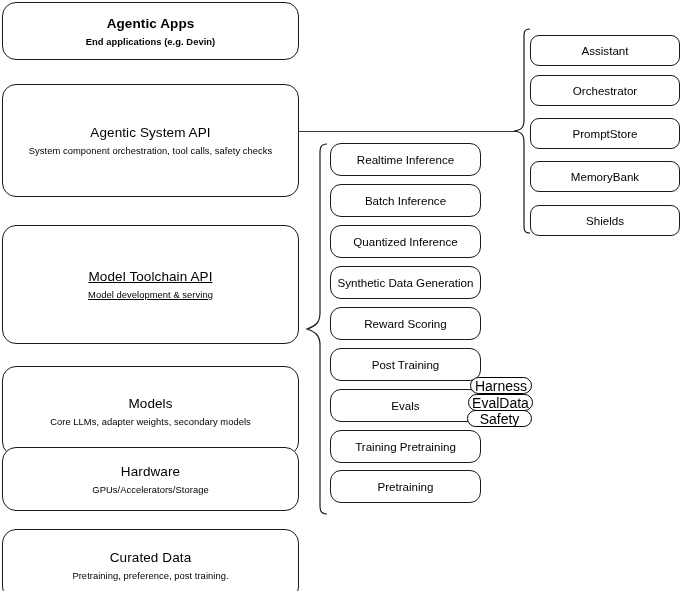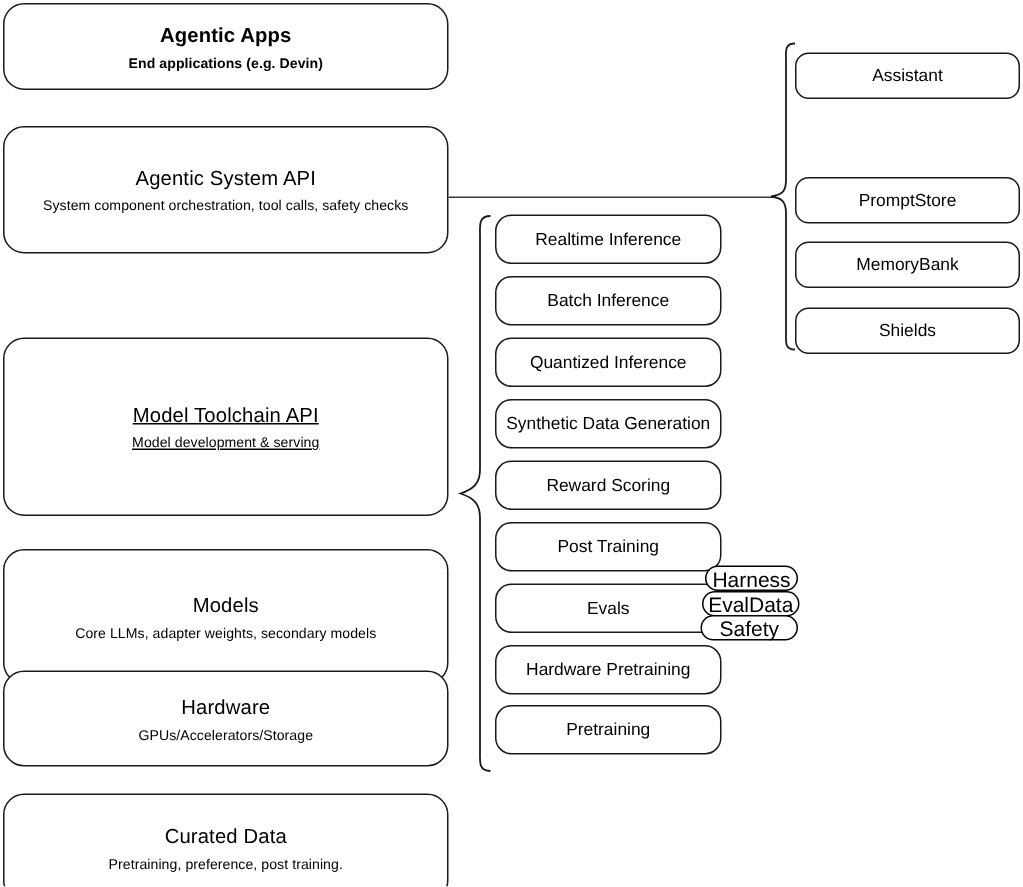--- a/index.html
+++ b/index.html
@@ -98,21 +98,21 @@
 </head>
 <body>
 
 <div id="canvas">
 
   <div class="box layer" style="top:2px; height:58px;font-weight:bold;">
     <div class="title">Agentic Apps</div>
     <div class="subtitle">End applications (e.g. Devin)</div>
   </div>
 
-  <div class="box layer" style="top:84px; height:85px;">
+  <div class="box layer" style="top:84px; height:113px;">
     <div class="title">Agentic System API</div>
     <div class="subtitle">System component orchestration, tool calls, safety checks</div>
   </div>
 
   <div class="box layer" style="top:225px; height:119px;text-decoration:underline;">
     <div class="title">Model Toolchain API</div>
     <div class="subtitle">Model development &amp; serving</div>
   </div>
 
   <div class="box layer" style="top:366px; height:90px;text-align:center;">
@@ -159,39 +159,42 @@
   <div class="box mid" style="top:307px;">
     <span>Reward Scoring</span>
   </div>
   <div class="box mid" style="top:348px;">
     <span>Post Training</span>
   </div>
   <div class="box mid" style="top:389px;">
     <span>Evals</span>
   </div>
   <div class="box mid" style="top:430px;">
-    <span>Hardware Pretraining</span>
+    <span>Training Pretraining</span>
   </div>
   <div class="box mid" style="top:470px;">
     <span>Pretraining</span>
   </div>
 
   <div class="pill" style="left:470px; top:377px; width:62px;">
     <span>Harness</span>
   </div>
   <div class="pill" style="left:468px; top:394px; width:65px;">
     <span>EvalData</span>
   </div>
   <div class="pill" style="left:467px; top:410px; width:65px;">
     <span>Safety</span>
   </div>
 
   <div class="box right" style="top:35px;">
     <span>Assistant</span>
   </div>
+  <div class="box right" style="top:75px;">
+    <span>Orchestrator</span>
+  </div>
   <div class="box right" style="top:118px;">
     <span>PromptStore</span>
   </div>
   <div class="box right" style="top:161px;">
     <span>MemoryBank</span>
   </div>
   <div class="box right" style="top:205px;">
     <span>Shields</span>
   </div>
 

